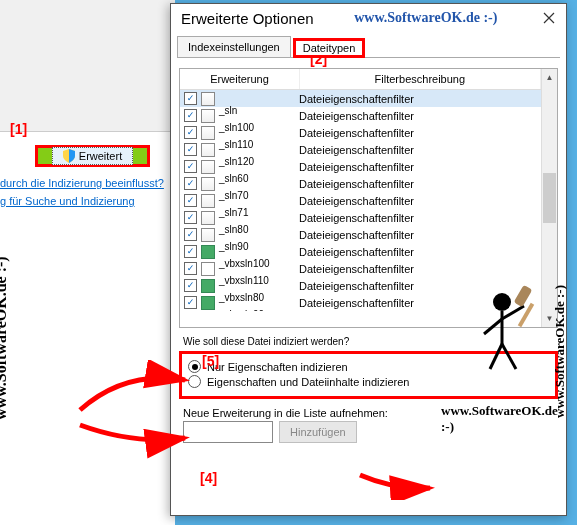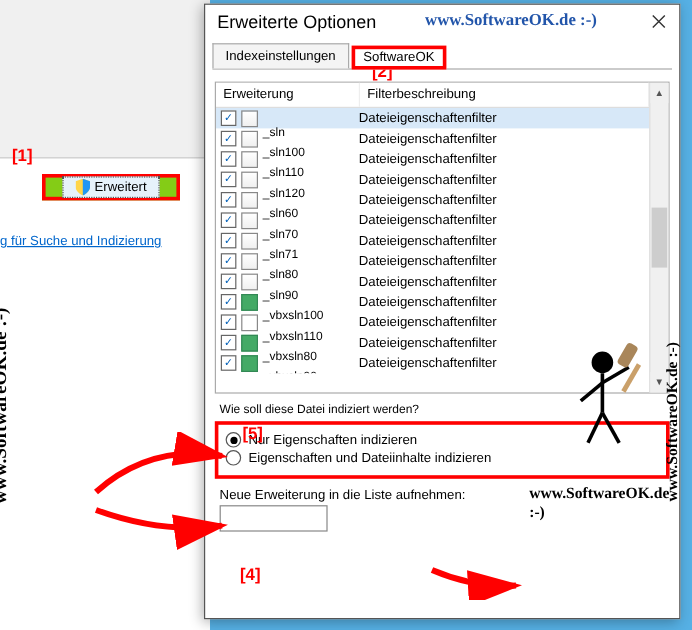--- a/index.html
+++ b/index.html
@@ -24,21 +24,21 @@
 .closebtn svg { width:12px; height:12px; }
 
 .tabs { margin:2px 6px 0 6px; height:24px; display:flex; align-items:flex-end; border-bottom:1px solid #aaa; }
 .tab { padding:4px 10px; border:1px solid #aaa; border-bottom:none; background:#fff; position:relative; bottom:-1px; margin-right:2px; }
 .tab.inactive { background:#f4f4f4; bottom:0; }
 .tab.active { background:#fff; z-index:2;}
 .tab-highlight { border:3px solid #ff0000; padding:1px 7px; bottom:-1px;}
 
 .list-frame { margin:10px 8px 0 8px; border:1px solid #aaa; height:260px; position:relative; display:flex; }
 .list-headers { display:flex; border-bottom:1px solid #ddd; background:#fff; }
-.lh { padding:4px 6px; border-right:1px solid #eee; }
+.lh { padding:4px 6px; border-right:1px solid #eee;text-align:center; }
 .lh1 { width:120px; }
 .lh2 { flex:1; }
 .list-body { overflow:hidden; flex:1; }
 .list-col { width:100%; }
 .row { display:flex; align-items:center; height:17px; padding:0 4px; }
 .row.sel { background:#d7e8f8; }
 .cb { width:13px; height:13px; border:1px solid #666; display:inline-flex; align-items:center; justify-content:center; font-size:9px; color:#005fb8; margin-right:4px; background:#fff; line-height:1; }
 .icon-file { width:14px; height:14px; margin-right:4px; display:inline-block; border:1px solid #888; background:linear-gradient(#fff,#f0f0f0); position:relative;}
 .icon-file.vb { background:#4a6; border-color:#385;}
 .icon-file.doc { background:#fff;}
@@ -81,39 +81,40 @@
     <span class="inner">
       <span class="shield">
         <svg viewBox="0 0 12 14">
             <path d="M6 0 L12 2 V7 C12 11 6 14 6 14 C6 14 0 11 0 7 V2 Z" fill="#ffd54a"></path>
             <path d="M6 0 L12 2 V7 C12 11 6 14 6 14 V0 Z" fill="#2196f3"></path>
           </svg>
       </span>
       <span>Erweitert</span>
     </span>
   </div>
+  <a class="link1">durch die Indizierung beeinflusst?</a>
   <a class="link2">g für Suche und Indizierung</a>
 </div>
 
 <div class="watermark-left">www.SoftwareOK.de :-)</div>
 
 <div class="dialog">
   <div class="titlebar">
     <span class="title">Erweiterte Optionen</span>
     <span class="wm">www.SoftwareOK.de :-)</span>
     <span class="closebtn">
       <svg viewBox="0 0 12 12">
           <path d="M1 1 L11 11 M11 1 L1 11" stroke="#333" stroke-width="1.2"></path>
         </svg>
     </span>
   </div>
 
   <div class="tabs">
     <div class="tab inactive">Indexeinstellungen</div>
-    <div class="tab active tab-highlight">SoftwareOK</div>
+    <div class="tab active tab-highlight">Dateitypen</div>
   </div>
 
   <div class="list-frame">
     <div class="list-col">
       <div class="list-headers">
         <div class="lh lh1">Erweiterung</div>
         <div class="lh lh2">Filterbeschreibung</div>
       </div>
       <div class="list-body" id="list-body">
           <div class="row sel">
@@ -213,20 +214,21 @@
     </div>
     <div class="radio-row">
       <span class="radio"></span>
       <span>Eigenschaften und Dateiinhalte indizieren</span>
     </div>
   </div>
 
   <div class="newext-label">Neue Erweiterung in die Liste aufnehmen:</div>
   <div class="newext-row">
     <div class="newext-input"></div>
+    <button class="addbtn">Hinzufügen</button>
   </div>
 
   <div class="watermark-mid">www.SoftwareOK.de :-)</div>
 
 
   <div class="watermark-right">www.SoftwareOK.de :-)</div>
 
   <div class="stick">
     <svg viewBox="0 0 70 90">
         <circle cx="28" cy="18" r="9" fill="#000"></circle>

